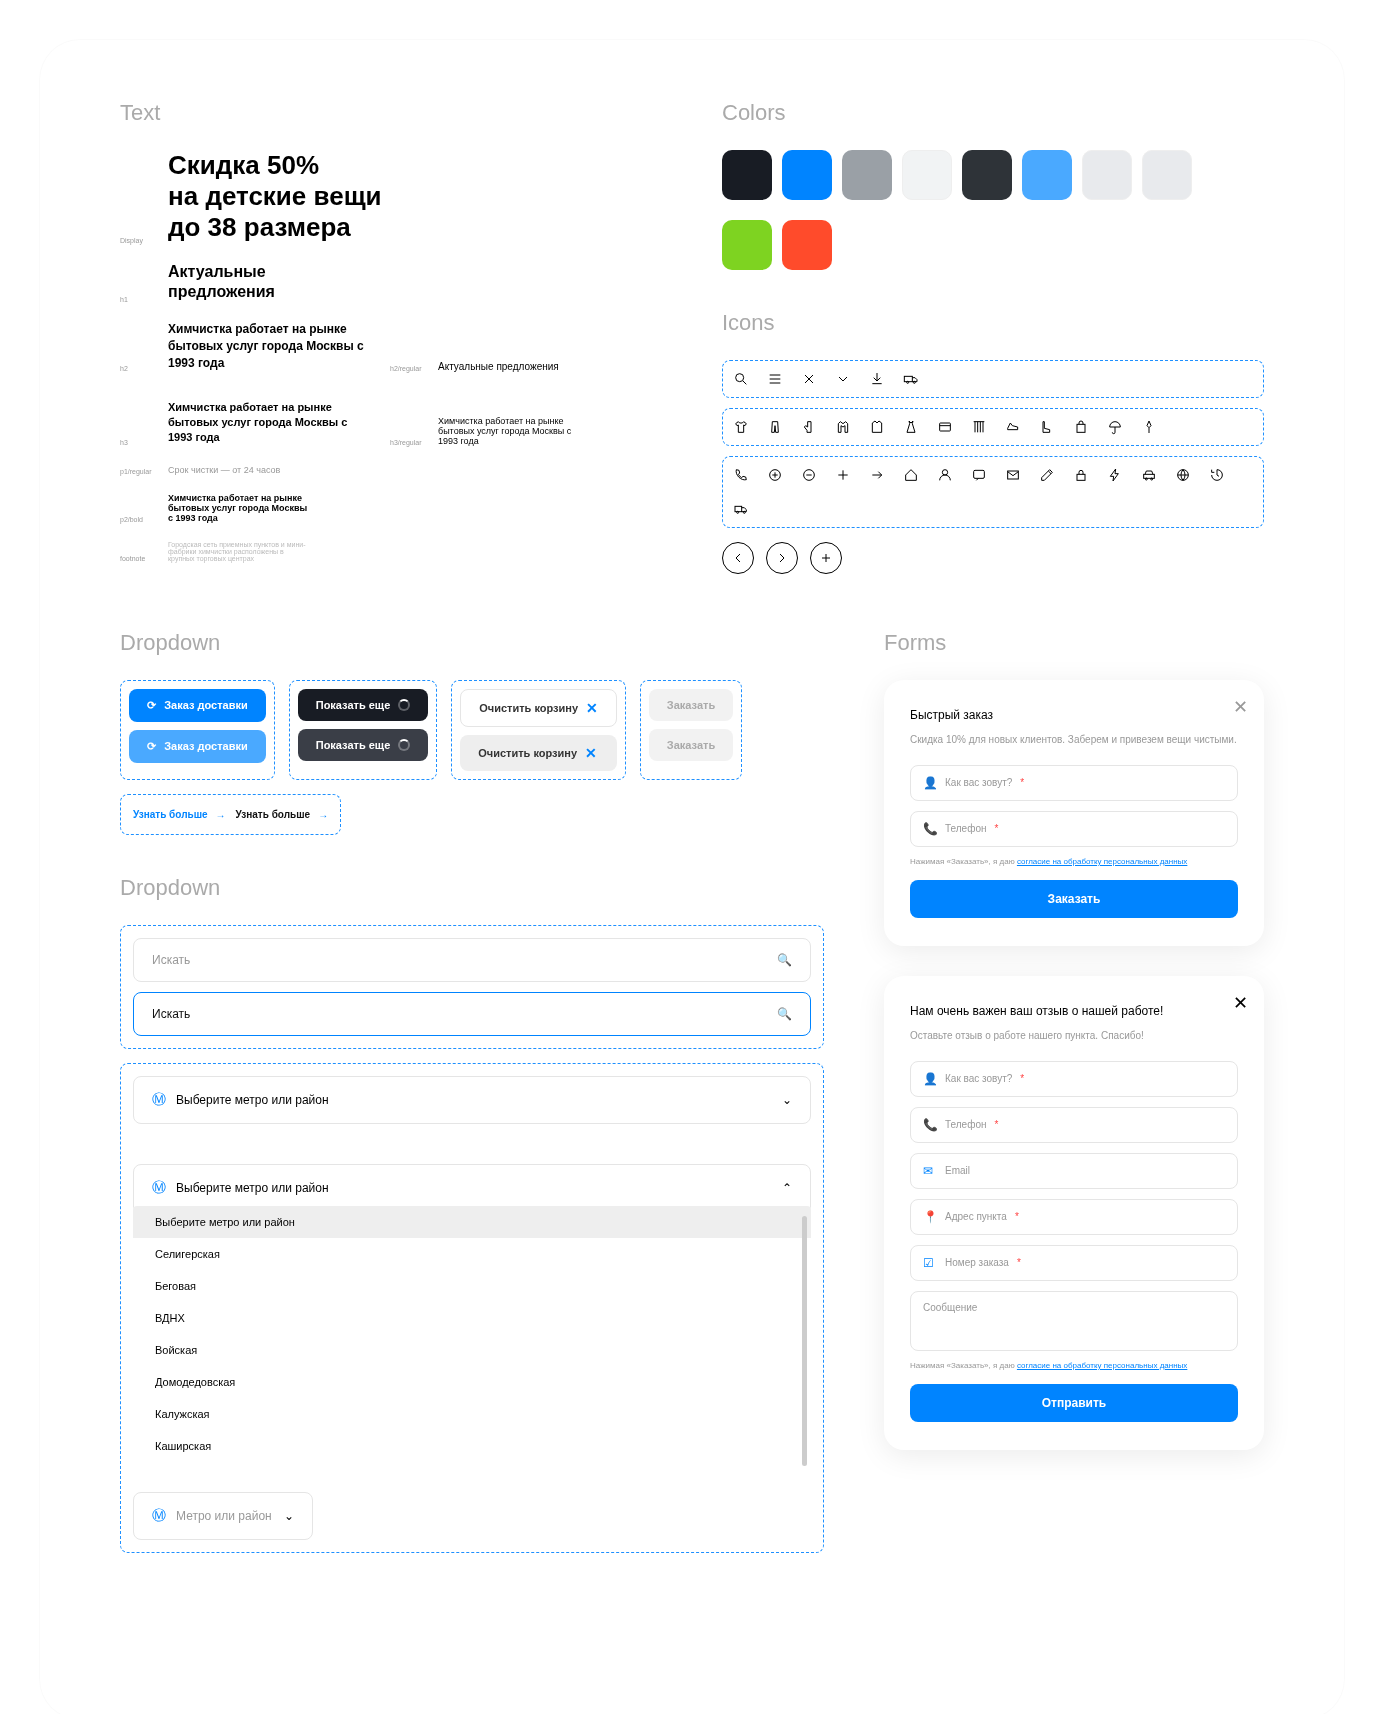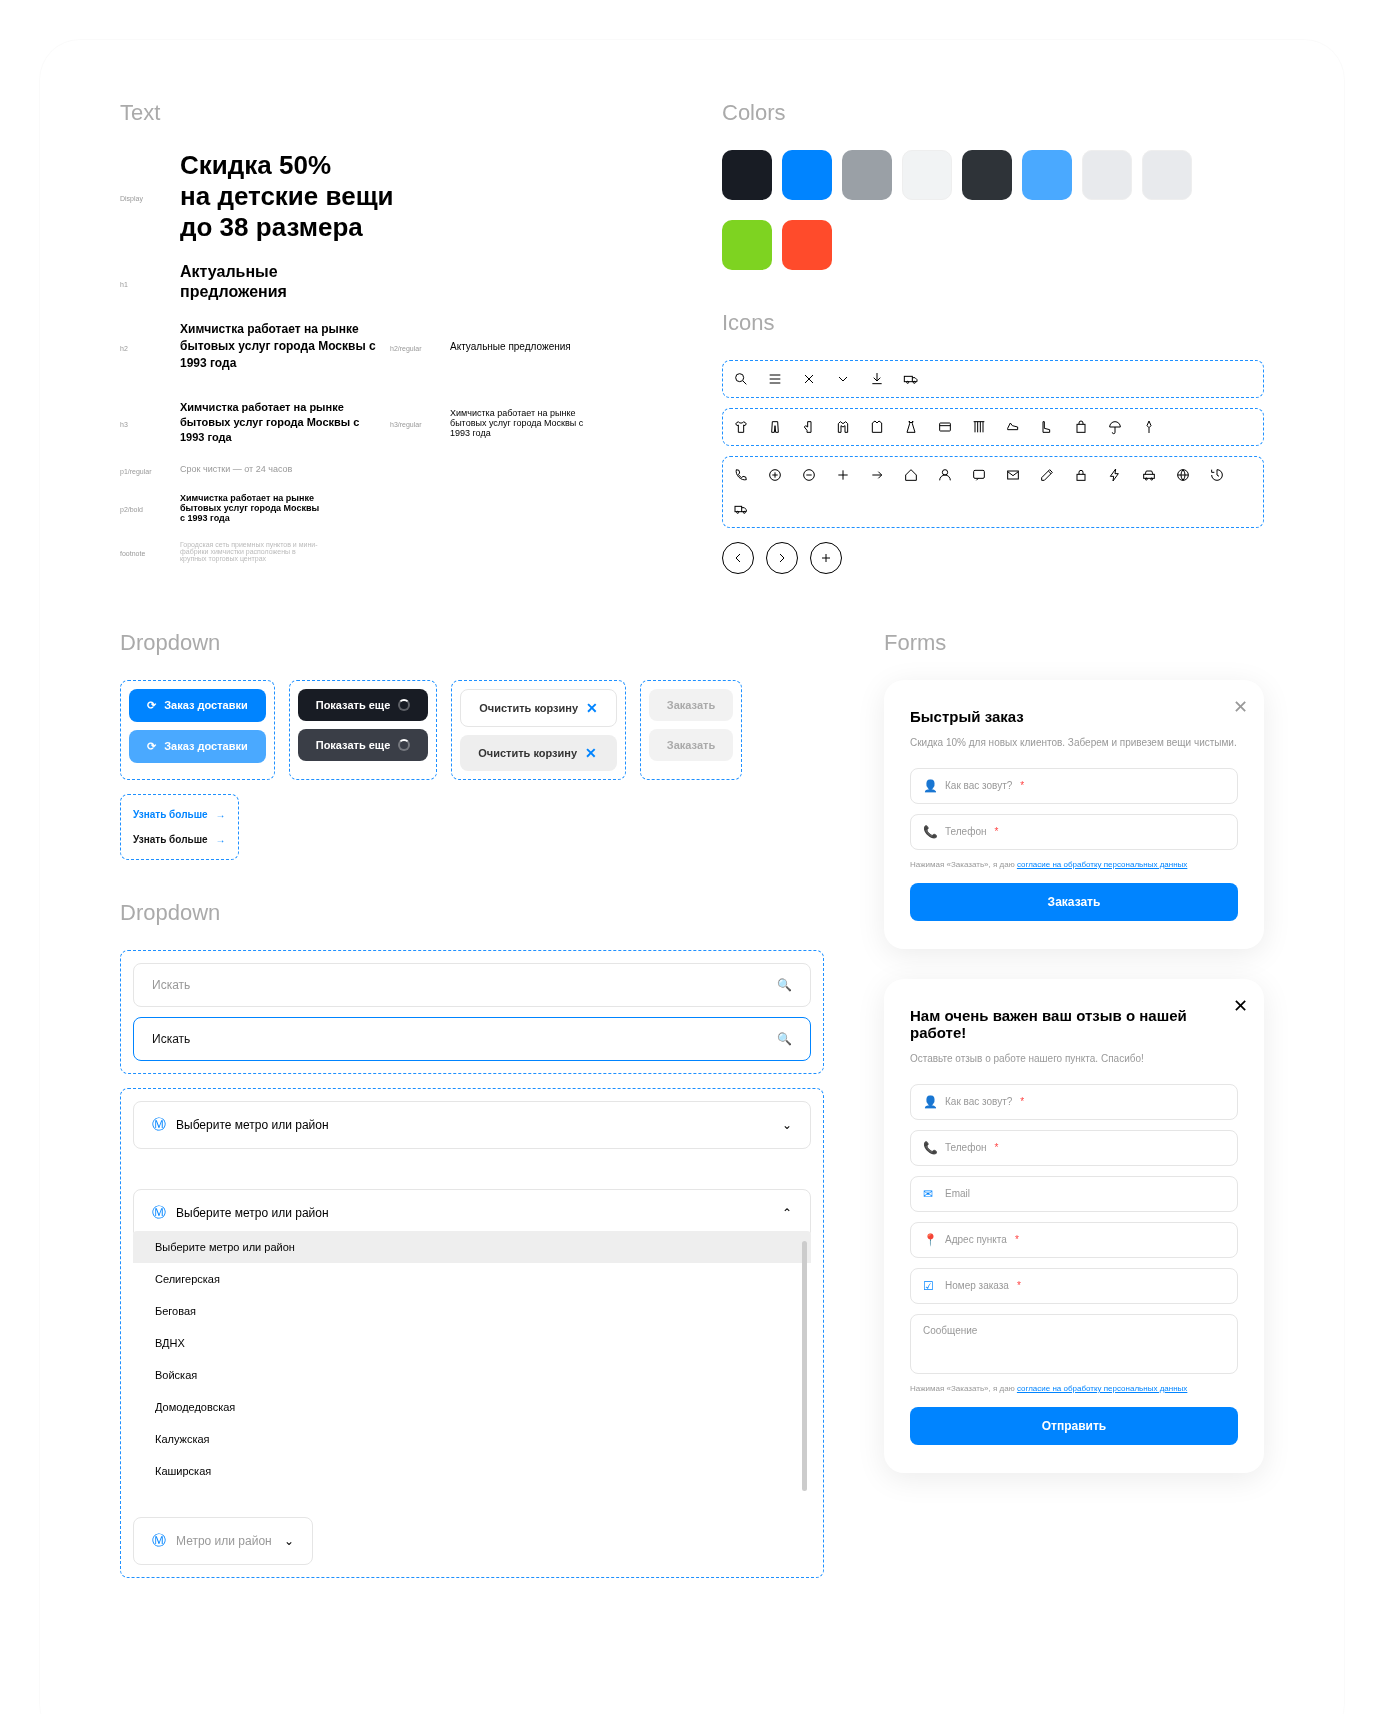--- a/index.html
+++ b/index.html
@@ -1,20 +1,20 @@
 <!DOCTYPE html>
 <html><head>
 <meta charset="utf-8">
 <style>
 *{box-sizing:border-box;margin:0;padding:0;font-family:-apple-system,BlinkMacSystemFont,'Segoe UI',Arial,sans-serif}
 body{background:#fff;padding:40px;width:1384px}
 .canvas{background:#fff;border-radius:40px;padding:60px 80px;box-shadow:0 0 0 1px rgba(0,0,0,.02)}
 .section-title{font-size:22px;font-weight:500;color:#aaa;margin-bottom:24px}
 .two-col{display:grid;grid-template-columns:1fr 1fr;gap:60px;margin-bottom:50px}
-.text-row{display:flex;gap:20px;margin-bottom:18px;align-items:center}
+.text-row{display:flex;gap:8px;margin-bottom:18px;align-items:flex-end}
 .text-label{font-size:7px;color:#999;width:40px;flex-shrink:0;padding-top:4px}
 .display-text{font-size:26px;font-weight:800;line-height:1.2}
 .h1-text{font-size:16px;font-weight:700;line-height:1.3}
 .h2-text{font-size:12px;font-weight:700;line-height:1.4;max-width:200px}
 .h3-text{font-size:11px;font-weight:700;line-height:1.4;max-width:200px}
 .p1reg{font-size:9px;color:#999}
 .p2b{font-size:9px;font-weight:700;max-width:140px}
 .footnote{font-size:7px;color:#bbb;max-width:140px}
 .h2reg{font-size:10px;max-width:140px}
 .h3reg{font-size:9px;max-width:160px}
@@ -32,40 +32,40 @@
 .btn{border:none;border-radius:8px;padding:10px 18px;font-size:11px;font-weight:600;display:flex;align-items:center;gap:8px;cursor:pointer;white-space:nowrap}
 .btn-blue{background:#0084FF;color:#fff}
 .btn-blue-light{background:#4AA9FF;color:#fff}
 .btn-black{background:#181C24;color:#fff}
 .btn-dark{background:#3A3E47;color:#fff}
 .btn-white{background:#fff;color:#333;border:1px solid #e5e5e5}
 .btn-grey{background:#eee;color:#333}
 .btn-disabled{background:#f2f2f2;color:#aaa}
 .btn-link{background:none;color:#0084FF;font-size:10px;padding:6px 4px}
 .btn-link-dark{background:none;color:#111;font-size:10px;padding:6px 4px}
-.link-group{border:1.5px dashed #1E90FF;border-radius:8px;padding:8px;display:inline-flex;flex-direction:column;gap:2px;margin-top:14px;width:fit-content}
+.link-group{border:1.5px dashed #1E90FF;border-radius:8px;padding:8px;display:inline-flex;flex-direction:row;gap:2px;margin-top:14px;width:fit-content}
 .spinner{width:12px;height:12px;border:2px solid rgba(255,255,255,.3);border-top-color:#fff;border-radius:50%}
 .close-x{color:#0084FF;font-size:14px}
 .dd-section{margin-bottom:56px}
 .dd-box{border:1.5px dashed #1E90FF;border-radius:8px;padding:12px;margin-bottom:14px}
 .dd-input{width:100%;border:1px solid #e5e5e5;border-radius:8px;padding:14px 18px;display:flex;justify-content:space-between;align-items:center;font-size:12px;margin-bottom:10px}
 .dd-input:last-child{margin-bottom:0}
 .dd-input.active{border-color:#0084FF}
 .dd-input .left{display:flex;gap:10px;align-items:center}
 .metro-icon{color:#0084FF;font-size:14px}
 .dd-list{background:#fff;border-radius:4px;overflow:hidden;margin-top:-6px}
 .dd-item{padding:10px 22px;font-size:11px;cursor:pointer}
 .dd-item:first-child{background:#eee}
 .dd-scroll{position:relative}
 .dd-scrollbar{position:absolute;right:4px;top:10px;width:5px;height:250px;background:#ccc;border-radius:3px}
 .dd-small{width:180px}
 .form-card{background:#fff;border-radius:20px;padding:28px 26px;box-shadow:0 6px 30px rgba(0,0,0,.08);margin-bottom:30px;position:relative}
 .form-close{position:absolute;top:16px;right:16px;font-size:18px;color:#999;cursor:pointer}
 .form-close.dark{color:#000}
-.form-title{font-size:15px;font-weight:700;margin-bottom:10px}
+.form-title{font-size:12px;font-weight:400;margin-bottom:10px}
 .form-sub{font-size:10px;color:#999;margin-bottom:18px;line-height:1.5}
 .form-input{border:1px solid #e5e5e5;border-radius:8px;padding:10px 12px;display:flex;gap:8px;align-items:center;font-size:10px;color:#999;margin-bottom:10px}
 .form-input .req{color:#f44}
 .form-textarea{min-height:60px;align-items:flex-start}
 .in-icon{color:#0084FF;font-size:12px;width:14px}
 .form-note{font-size:8px;color:#999;margin:10px 0 14px}
 .form-note a{color:#0084FF;text-decoration:underline}
 .form-btn{width:100%;background:#0084FF;color:#fff;border:none;border-radius:8px;padding:12px;font-size:12px;font-weight:600;cursor:pointer}
 svg{width:16px;height:16px;stroke:#000;stroke-width:1.5;fill:none}
 </style>

